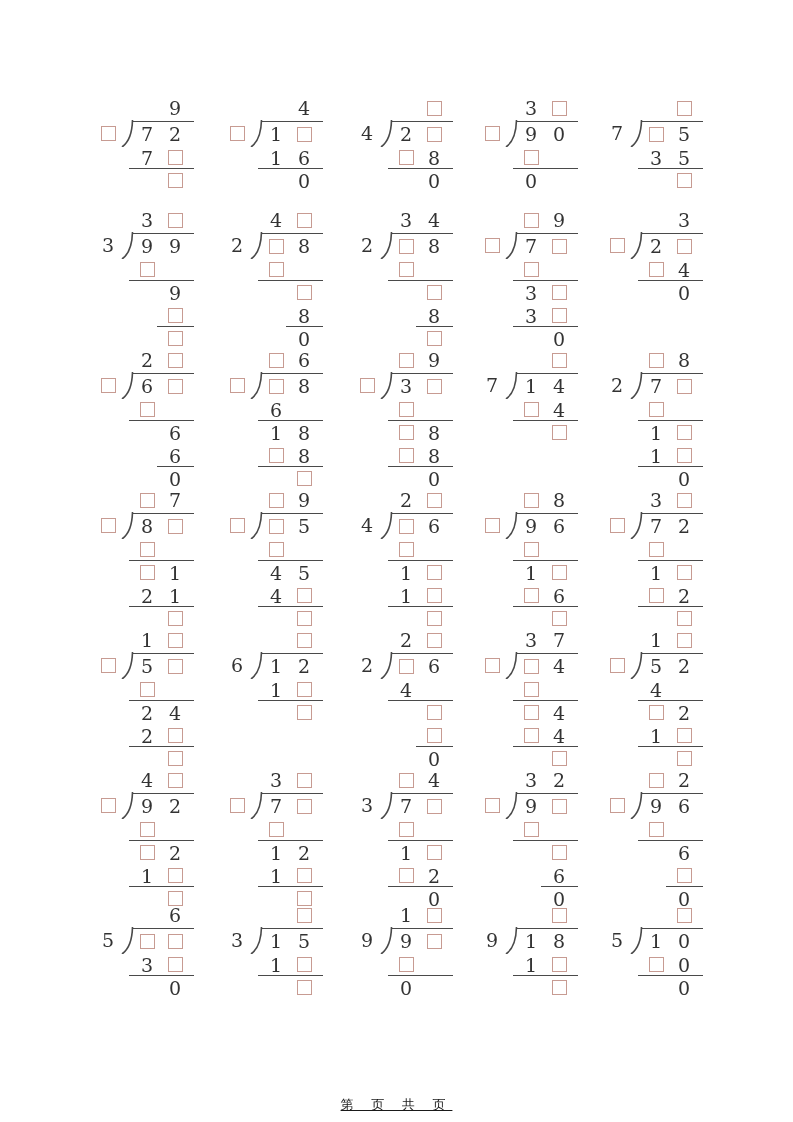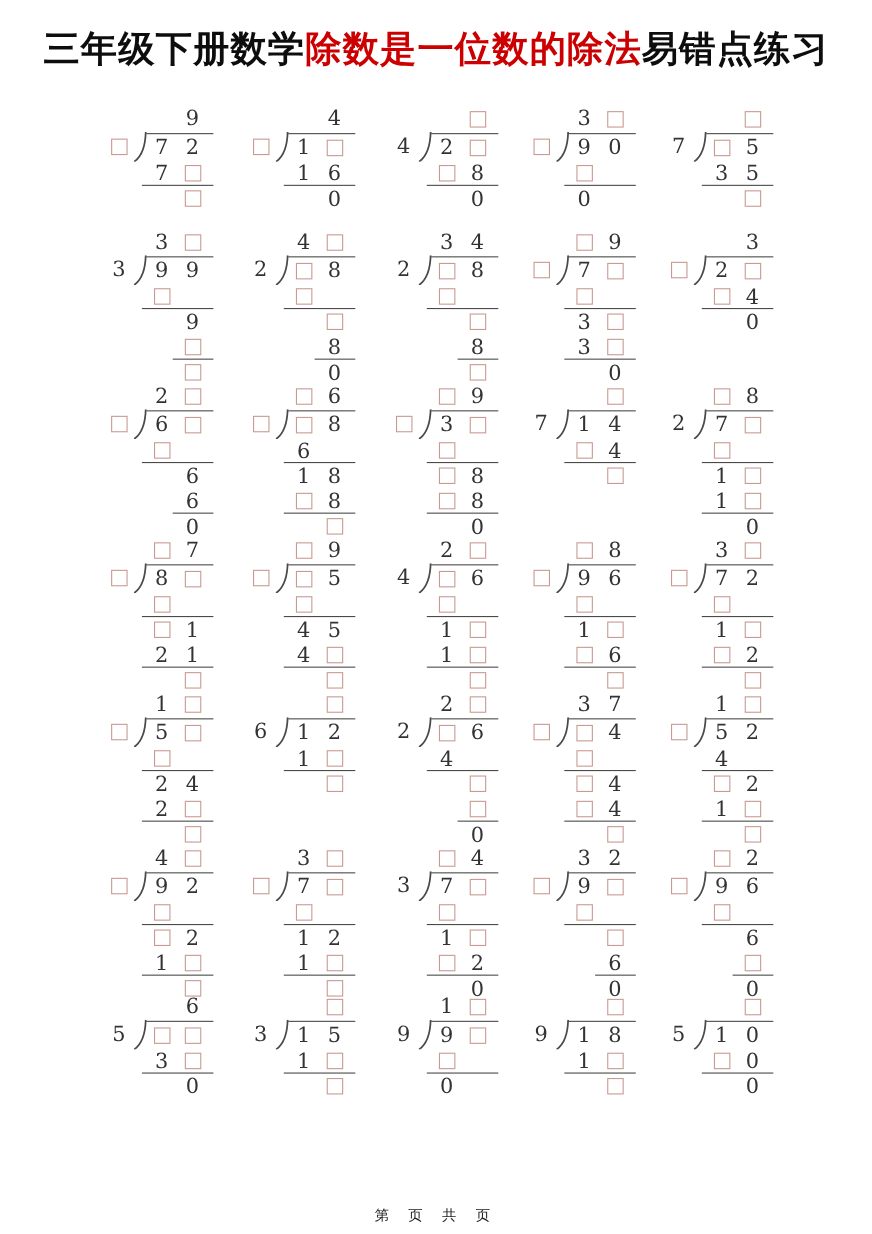--- a/index.html
+++ b/index.html
@@ -21,29 +21,26 @@
   .d-row{display:flex;position:relative;border-top:1.6px solid #4a4a4a;
          padding-right:5px;height:24px;align-items:center;}
   .curve{position:absolute;left:-12px;top:-2px;}
   .s-row{display:flex;position:relative;height:23px;align-items:center;}
   .cell{width:28px;height:100%;display:flex;align-items:center;justify-content:center;
         font-size:19px;color:#333333;}
   .box{width:15px;height:15px;border:1.2px solid #c79b92;box-sizing:border-box;background:#fff;}
   .uline{position:absolute;bottom:0;height:0;border-top:1.6px solid #4a4a4a;}
   .footer{position:absolute;bottom:8px;left:0;width:100%;text-align:center;
           font-family:"Liberation Sans","DejaVu Sans",sans-serif;font-size:13px;
-          letter-spacing:7px;color:#1a1a1a;}
+          letter-spacing:7px;color:#1a1a1a;text-decoration:underline;}
 </style>
 </head>
 <body>
 
 <div class="page">
-  <div class="title">
-    <span>三年级下册数学</span><span class="red">除数是一位数的除法</span><span>易错点练习</span>
-  </div>
 
   <div class="grid">
       <div class="problem">
         <div class="divisor-slot">
           <div class="cell">
             <div class="box"></div>
           </div>
         </div>
         <div class="pbody">
           <div class="q-row">

